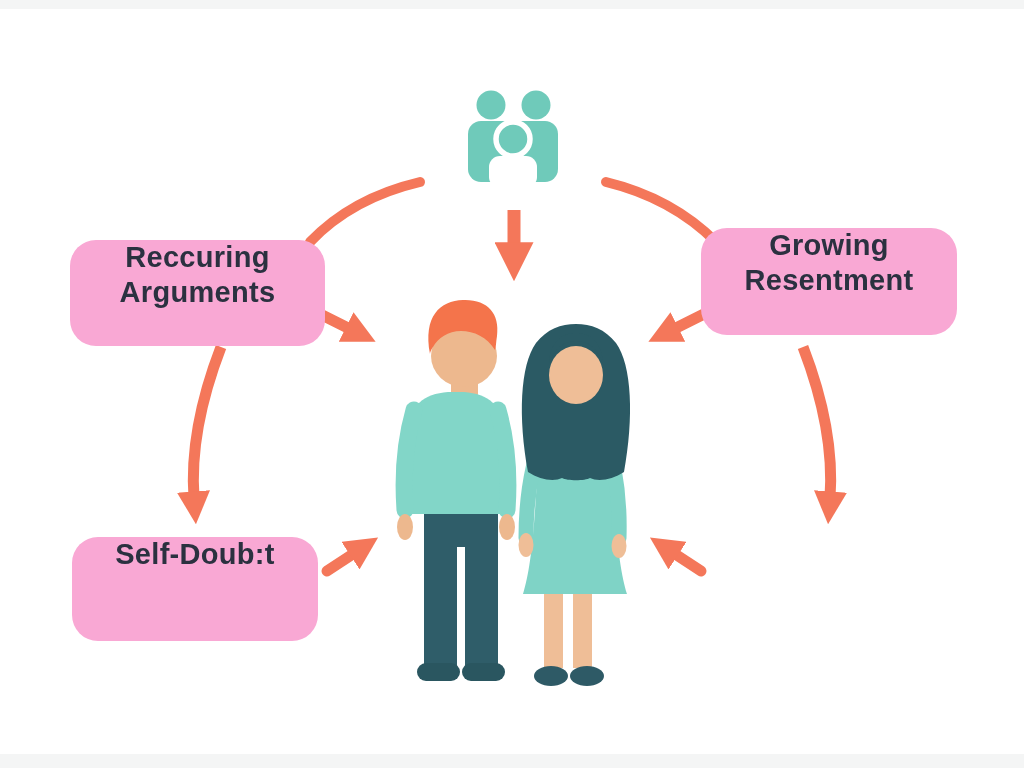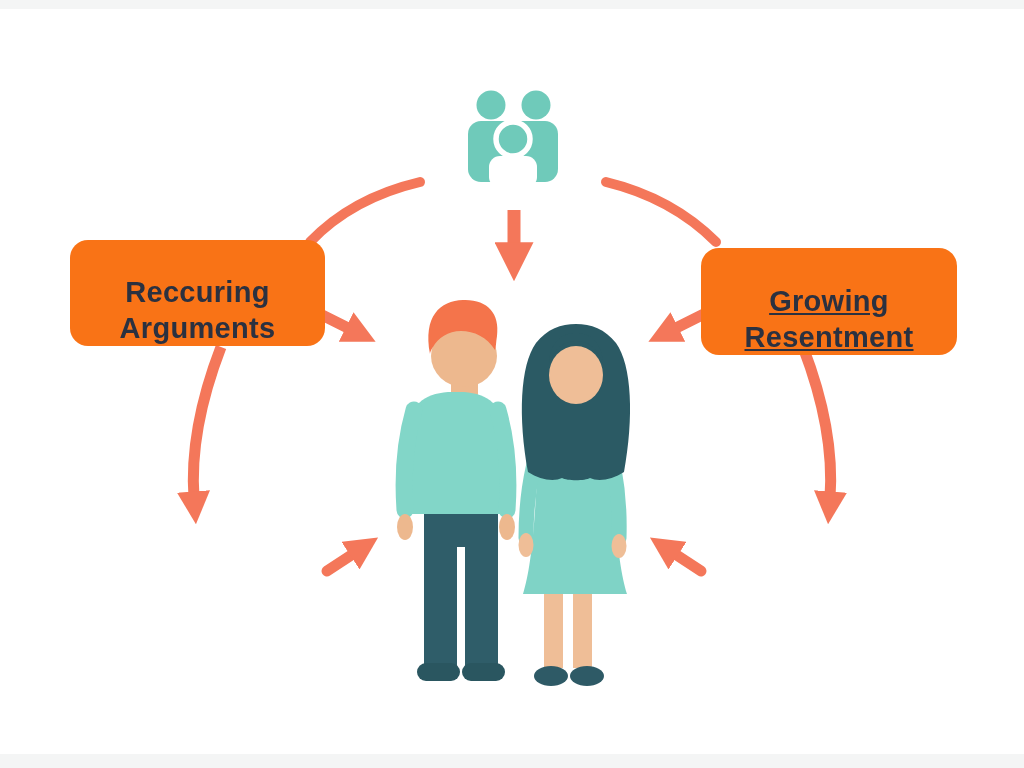--- a/index.html
+++ b/index.html
@@ -6,27 +6,27 @@
   html,body{margin:0;padding:0;background:#ffffff;}
   .canvas{
     position:relative;width:1024px;height:768px;overflow:hidden;
     background:#ffffff;font-family:"Liberation Sans",sans-serif;
   }
   .edge-band{position:absolute;left:0;width:1024px;background:#f4f5f5;}
   .edge-band.top{top:0;height:9px;}
   .edge-band.bottom{bottom:0;height:14px;}
   #arrows-layer{position:absolute;left:0;top:0;z-index:1;}
   .node{
-    position:absolute;z-index:2;background:#f97316;border-radius:18px;
-    display:flex;align-items:flex-end;justify-content:center;text-align:center;
+    position:absolute;z-index:2;background:#f9a8d4;border-radius:26px;
+    display:flex;align-items:flex-start;justify-content:center;text-align:center;
     color:#2B3140;font-weight:bold;font-size:29px;line-height:1.22;
     white-space:pre-line;letter-spacing:0.3px;
   }
   #node-arguments{left:70px;top:240px;width:255px;height:106px;}
-  #node-resentment{left:701px;top:248px;width:256px;height:107px;text-decoration:underline;}
+  #node-resentment{left:701px;top:228px;width:256px;height:107px;}
   #node-selfdoubt{left:72px;top:537px;width:246px;height:104px;}
   #node-avoidance{left:703px;top:538px;width:254px;height:102px;}
   #family-icon-svg{position:absolute;left:455px;top:80px;z-index:2;}
   #couple-svg{position:absolute;left:370px;top:275px;z-index:2;}
 </style>
 </head>
 <body>
 
 <div class="canvas">
 
@@ -59,20 +59,23 @@
   </svg>
 
   <div class="node" id="node-arguments">
     <span>Reccuring
 Arguments</span>
   </div>
   <div class="node" id="node-resentment">
     <span>Growing
 Resentment</span>
   </div>
+  <div class="node" id="node-selfdoubt">
+    <span>Self-Doub:t</span>
+  </div>
 
   <svg id="couple-svg" width="300" height="425" viewBox="370 275 300 425">
 
     <g>
       <rect x="451" y="368" width="27" height="34" rx="8" fill="#EDB88E"></rect>
       <rect x="424" y="506" width="33" height="163" fill="#2F5D69"></rect>
       <rect x="465" y="506" width="33" height="163" fill="#2F5D69"></rect>
       <rect x="424" y="506" width="74" height="41" fill="#2F5D69"></rect>
       <rect x="417" y="663" width="43" height="18" rx="9" fill="#2A5660"></rect>
       <rect x="462" y="663" width="43" height="18" rx="9" fill="#2A5660"></rect>

